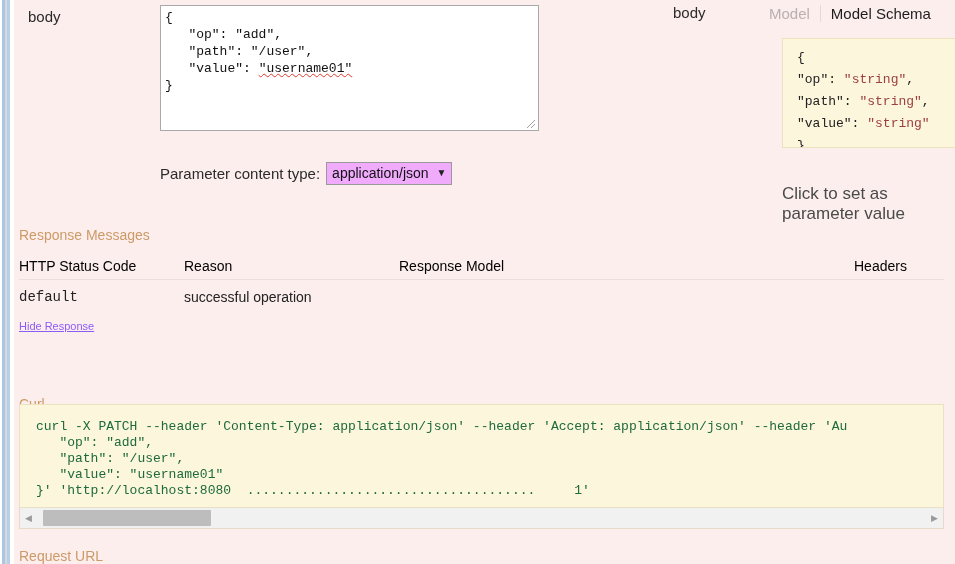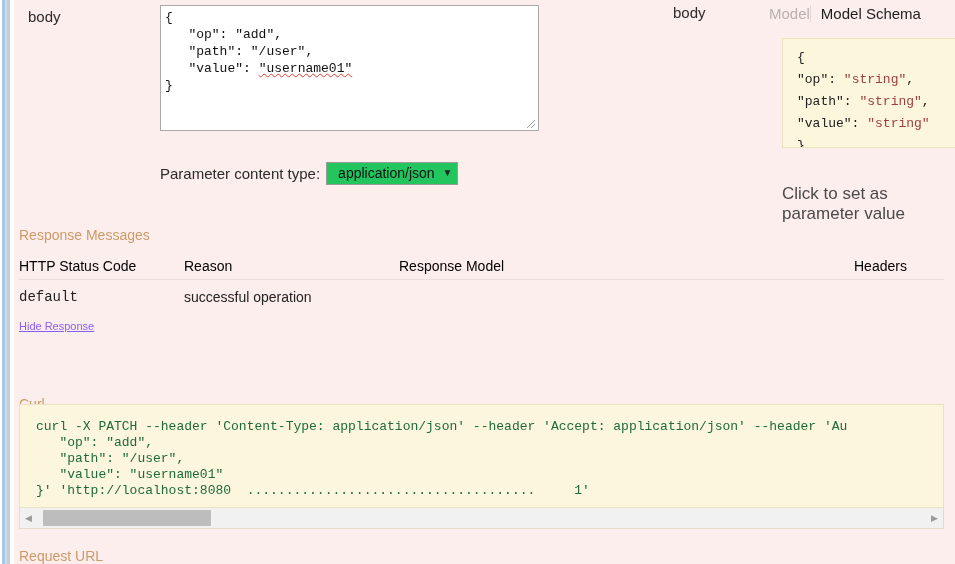--- a/index.html
+++ b/index.html
@@ -106,41 +106,42 @@
     font-size: 15px;
     color: #2b2b2b;
     display: flex;
     align-items: center;
     gap: 6px;
   }
   .ct-select {
     font-family: "Liberation Sans", sans-serif;
     font-size: 14px;
     color: #111111;
-    background: #22c55e;
+    background: #f0abfc;
     border: 1px solid #9a9a9a;
-    padding: 1px 4px 2px 11px;
+    padding: 1px 4px 2px 5px;
     display: inline-flex;
     align-items: center;
     gap: 8px;
     line-height: 18px;
   }
   .caret { font-size: 10px; line-height: 10px; color: #222; }
 
   
   .model-tabs {
     position: absolute;
     left: 755px;
     top: 5px;
     display: flex;
     align-items: baseline;
     font-size: 15px;
   }
   .tab-model {
     color: #b9b0af;
+    padding-right: 10px;
     border-right: 1px solid #e3d9d9;
   }
   .tab-model-schema {
     color: #1d1d1d;
     padding-left: 10px;
   }
   .schema-box {
     position: absolute;
     left: 768px;
     top: 38px;

